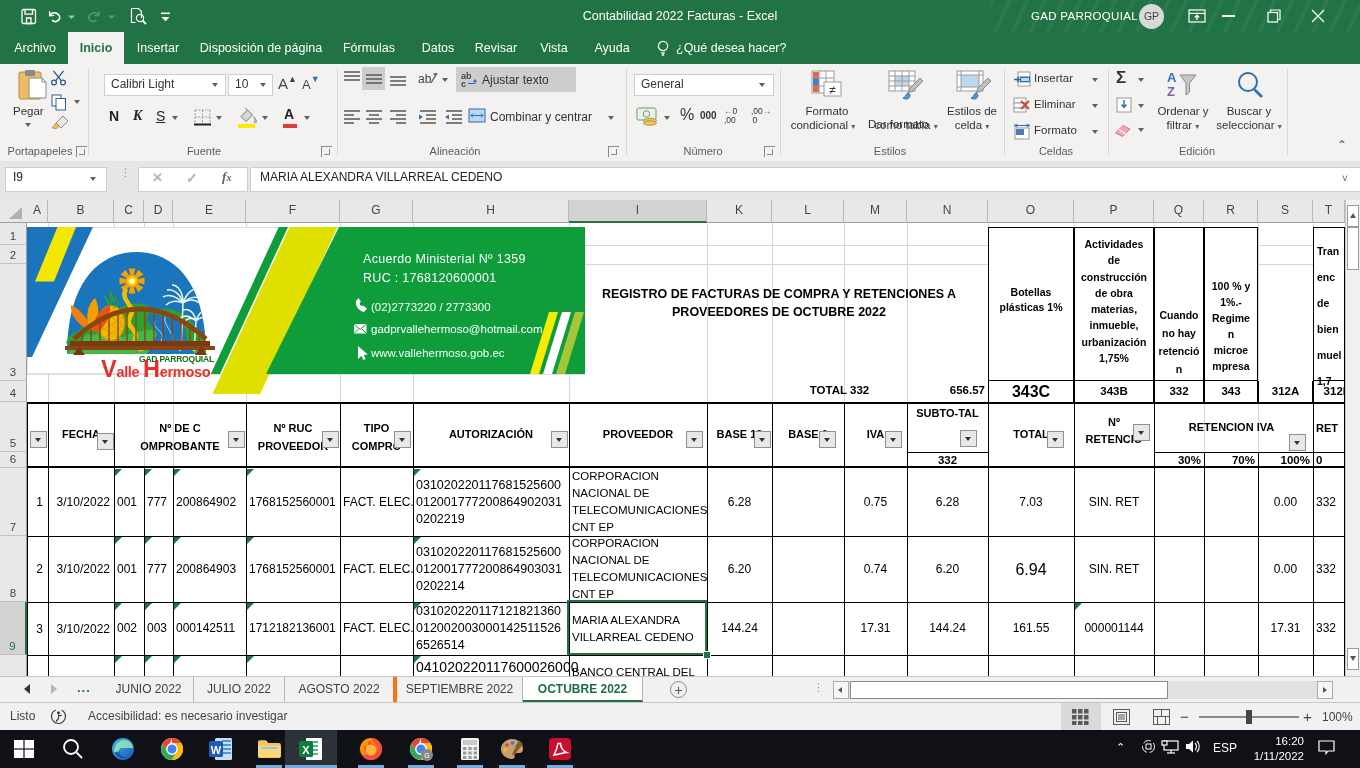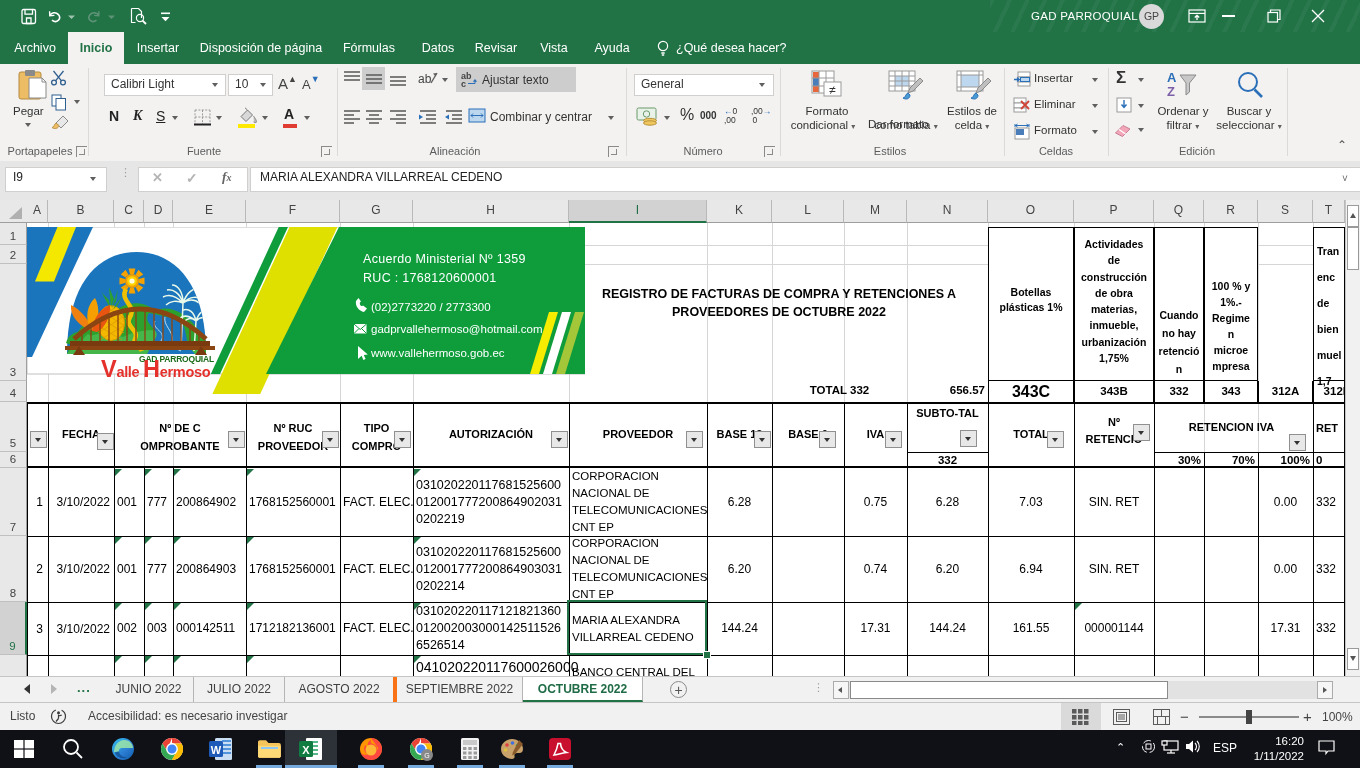--- a/index.html
+++ b/index.html
@@ -35,20 +35,21 @@
 #statusbar{left:0;top:702px;width:1360px;height:28px;background:#f1f1f1;border-top:1px solid #c5c5c5;font-size:12px;color:#444;}
 #taskbar{left:0;top:730px;width:1360px;height:38px;background:#101116;}
 .ticon{position:absolute;top:6px;width:26px;height:26px;}
 .trun{position:absolute;top:35px;height:3px;background:#76a9dc;}
 </style></head>
 <body>
 <div id="stage">
 
 <div class="abs" id="titlebar">
   <div class="abs pat"></div>
+  <div class="abs" style="left:550px;top:0;width:260px;height:32px;line-height:32px;font-size:12.5px;text-align:center;color:#fff;">Contabilidad 2022 Facturas  -  Excel</div>
   <div class="abs" style="left:1031px;top:0;height:32px;line-height:32px;font-size:11.5px;letter-spacing:0.3px;color:#fff;">GAD PARROQUIAL</div>
   <div class="abs" style="left:1139px;top:4px;width:25px;height:25px;border-radius:50%;background:#d9d9d9;color:#444;font-size:10.5px;text-align:center;line-height:25px;">GP</div>
   <svg class="abs" style="left:20px;top:7px" width="150" height="19" viewBox="0 0 150 19">
     <g fill="none" stroke="#fff" stroke-width="1.3">
       <path d="M3.5 2.5h10.3c.8 0 1.7.9 1.7 1.7v10.6c0 .8-.9 1.7-1.7 1.7H3.5c-.8 0-1.5-.7-1.5-1.5V4c0-.8.7-1.5 1.5-1.5z"></path>
       <path d="M5 2.8v4.4h7.5V2.8M6.5 11h4.5v5.5h-4.5z"></path>
     </g>
     <g stroke="#fff" stroke-width="1.6" fill="none">
       <path d="M32 13.2c4.5 3.6 10-1 6.4-5.6-2.8-3.2-7-1.8-8.6.6"></path>
       <path d="M29.6 4.2l.2 4.6 4.6-.4" stroke-width="1.4" fill="none"></path>
@@ -655,21 +656,21 @@
 <div class="abs" style="left:114px;top:336px;width:30px;height:66px;display:flex;align-items:center;font-size:12px;line-height:17px;padding-left:3px;box-sizing:border-box;overflow:hidden;white-space:nowrap;">001</div>
 <div class="abs" style="left:144px;top:336px;width:29px;height:66px;display:flex;align-items:center;font-size:12px;line-height:17px;padding-left:3px;box-sizing:border-box;overflow:hidden;white-space:nowrap;">777</div>
 <div class="abs" style="left:173px;top:336px;width:73px;height:66px;display:flex;align-items:center;font-size:12px;line-height:17px;padding-left:3px;box-sizing:border-box;overflow:hidden;white-space:nowrap;">200864903</div>
 <div class="abs" style="left:246px;top:336px;width:94px;height:66px;display:flex;align-items:center;font-size:12px;line-height:17px;padding-left:3px;box-sizing:border-box;overflow:hidden;white-space:nowrap;">1768152560001</div>
 <div class="abs" style="left:340px;top:336px;width:73px;height:66px;display:flex;align-items:center;font-size:12px;line-height:17px;padding-left:3px;box-sizing:border-box;overflow:hidden;white-space:nowrap;">FACT. ELEC.</div>
 <div class="abs" style="left:413px;top:336px;width:156px;height:66px;display:flex;align-items:center;font-size:12.5px;line-height:17px;padding-left:3px;box-sizing:border-box;overflow:hidden;white-space:nowrap;">031020220117681525600<br>012001777200864903031<br>0202214</div>
 <div class="abs" style="left:569px;top:336px;width:138px;height:66px;display:flex;align-items:center;font-size:11.5px;line-height:17px;padding-left:3px;box-sizing:border-box;overflow:hidden;white-space:nowrap;">CORPORACION<br>NACIONAL DE<br>TELECOMUNICACIONES<br>CNT EP</div>
 <div class="abs" style="left:707px;top:336px;width:65px;height:66px;display:flex;align-items:center;justify-content:center;font-size:12px;line-height:17px;">6.20</div>
 <div class="abs" style="left:844px;top:336px;width:63px;height:66px;display:flex;align-items:center;justify-content:center;font-size:12px;line-height:17px;">0.74</div>
 <div class="abs" style="left:907px;top:336px;width:81px;height:66px;display:flex;align-items:center;justify-content:center;font-size:12px;line-height:17px;">6.20</div>
-<div class="abs" style="left:988px;top:336px;width:86px;height:66px;display:flex;align-items:center;justify-content:center;font-size:12px;line-height:17px;">6.94</div>
+<div class="abs" style="left:988px;top:336px;width:86px;height:66px;display:flex;align-items:center;justify-content:center;font-size:16px;line-height:17px;">6.94</div>
 <div class="abs" style="left:1074px;top:336px;width:80px;height:66px;display:flex;align-items:center;justify-content:center;font-size:12px;line-height:17px;">SIN. RET</div>
 <div class="abs" style="left:1258px;top:336px;width:55px;height:66px;display:flex;align-items:center;justify-content:center;font-size:12px;line-height:17px;">0.00</div>
 <div class="abs" style="left:1313px;top:336px;width:32px;height:66px;display:flex;align-items:center;font-size:12px;line-height:17px;padding-left:3px;box-sizing:border-box;overflow:hidden;white-space:nowrap;">332</div>
 <div class="tri" style="left:115px;top:337px;"></div>
 <div class="tri" style="left:145px;top:337px;"></div>
 <div class="tri" style="left:174px;top:337px;"></div>
 <div class="tri" style="left:247px;top:337px;"></div>
 <div class="tri" style="left:414px;top:337px;"></div>
 <div class="abs" style="left:27px;top:402px;width:21px;height:53px;display:flex;align-items:center;justify-content:flex-end;font-size:12px;padding-right:5px;box-sizing:border-box;">3</div>
 <div class="abs" style="left:48px;top:402px;width:66px;height:53px;display:flex;align-items:center;justify-content:flex-end;font-size:12px;padding-right:4px;box-sizing:border-box;">3/10/2022</div>

